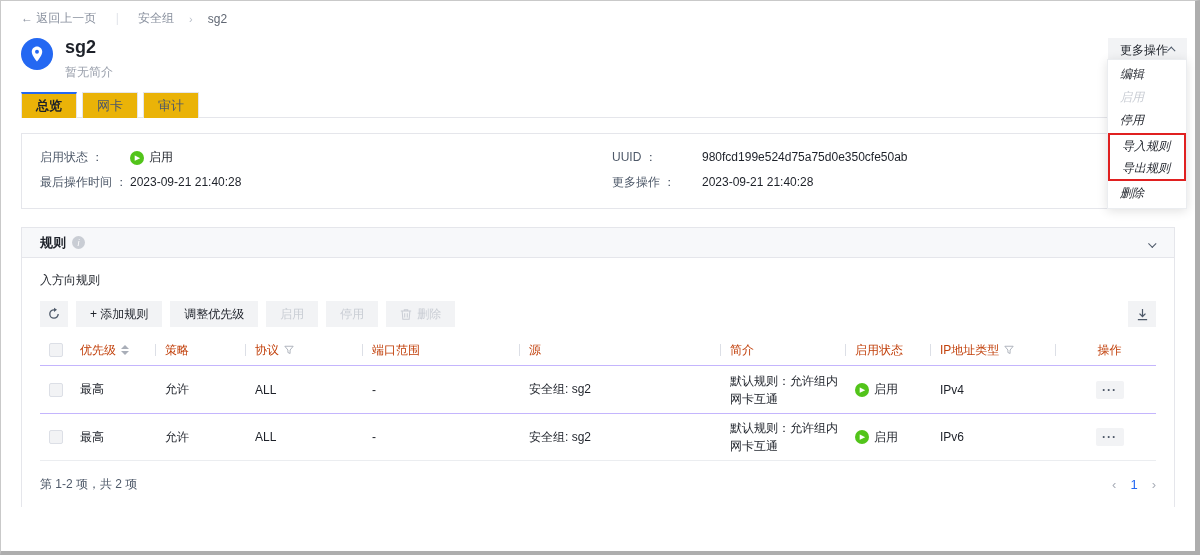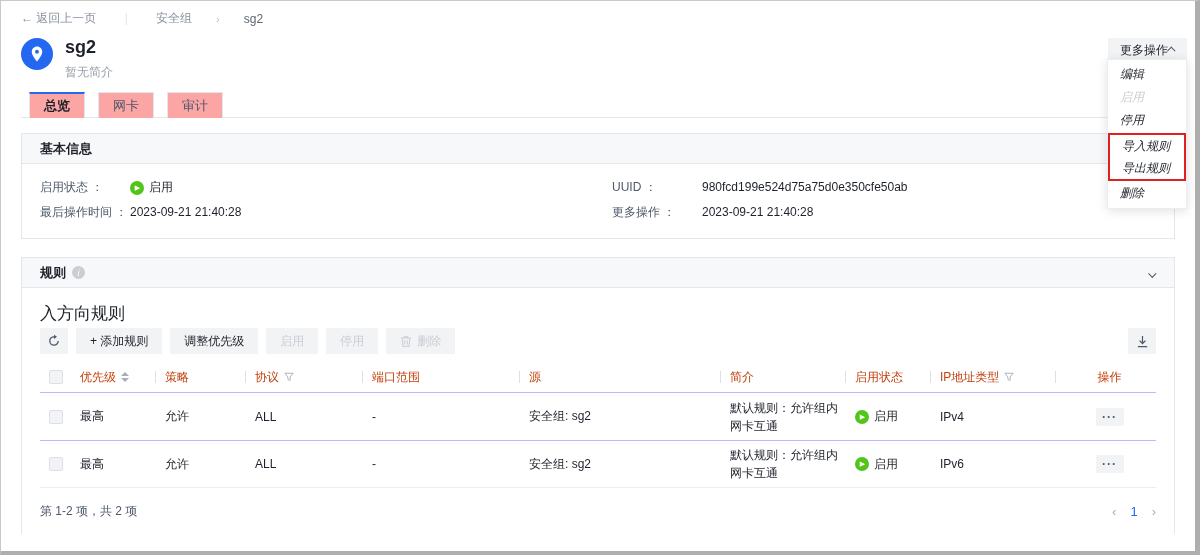--- a/index.html
+++ b/index.html
@@ -4,21 +4,21 @@
 <style>
   * { margin:0; padding:0; box-sizing:border-box; }
   html,body { width:1200px; height:555px; overflow:hidden; }
   body { font-family:"Liberation Sans","DejaVu Sans",sans-serif; background:#fff; }
   .window { position:absolute; inset:0; background:#fff;
     border-top:1px solid #c9c9c9; border-left:1px solid #c9c9c9;
     border-right:5px solid #aeaeae; border-bottom:4px solid #aeaeae; overflow:hidden; }
   .page { position:relative; width:100%; height:100%; padding:0 20px; }
 
   
-  .breadcrumb { padding-top:9px; font-size:12px; color:#8a919f; display:flex; align-items:center; gap:24px; }
+  .breadcrumb { padding-top:9px; font-size:12px; color:#8a919f; display:flex; align-items:center; gap:15px; }
   .breadcrumb .back { color:#8a919f; cursor:pointer; }
   .breadcrumb .crumb-sep { color:#d8dce3; }
   .breadcrumb .gt { color:#b8bec8; font-size:11px; }
   .breadcrumb .current { color:#5f6672; }
 
   
   .header-row { margin-top:9px; display:flex; align-items:flex-start; position:relative; }
   .res-icon { width:32px; height:32px; border-radius:50%; background:#2468f2; display:flex; align-items:center; justify-content:center; margin-top:2px; }
   .res-icon svg { width:18px; height:18px; }
   .title-block { margin-left:12px; }
@@ -34,21 +34,21 @@
   .dropdown { position:absolute; top:58px; right:8px; width:80px; background:#fff; border:1px solid #ebedf0;
     box-shadow:0 2px 10px rgba(0,0,0,0.12); z-index:50; padding:3px 0; }
   .menu-item { height:23px; line-height:23px; padding:0 12px; font-size:12px; color:#1d2129; cursor:pointer;font-style:italic; }
   .menu-item.disabled { color:#c9cdd4; cursor:default; }
   .highlight-box { border:2px solid #e02020; margin:1px 0; }
   .highlight-box .menu-item { height:22px; line-height:22px; }
 
   
   .tabs { margin-top:11px; display:flex; gap:5px; border-bottom:1px solid #e5e6eb; height:26px; }
   .tab { height:26px; padding:0 14px; display:flex; align-items:center; font-size:13px; color:#4e5969;
-    border:1px solid #e5e6eb; border-bottom:none; background:#fca5a5; cursor:pointer;margin-left:8px; }
+    border:1px solid #e5e6eb; border-bottom:none; background:#eab308; cursor:pointer; }
   .tab.active { border-top:2px solid #2468f2; font-weight:bold; color:#1d2129; margin-bottom:-1px; }
 
   
   .panel { margin-top:15px; border:1px solid #e5e6eb; background:#fff; }
   .panel-header { height:30px; background:#f7f8fa; border-bottom:1px solid #e5e6eb; display:flex; align-items:center;
     padding:0 18px; font-size:13px; font-weight:bold; color:#1d2129; }
   .info-icon { width:13px; height:13px; border-radius:50%; background:#c9cdd4; color:#fff; font-size:9px; font-weight:normal;
     display:inline-flex; align-items:center; justify-content:center; margin-left:6px; font-style:italic; }
   .panel-header .spacer { flex:1; }
 
@@ -58,22 +58,22 @@
   .info-row { display:flex; line-height:25px; }
   .info-label { width:90px; color:#4e5969; flex:none; }
   .info-value { color:#1d2129; }
   .status-inline { display:inline-flex; align-items:center; gap:5px; }
   .status-dot { width:14px; height:14px; border-radius:50%; background:#52c41a; color:#fff; font-size:7px;
     display:inline-flex; align-items:center; justify-content:center; padding-left:1px; }
 
   
   .rules-panel { margin-top:18px; border-bottom:none; }
   .rules-body { padding:14px 18px 0; }
-  .section-title { font-size:17px; color:#1d2129; }
-  .toolbar { margin-top:3px; display:flex; gap:8px; align-items:center; }
+  .section-title { font-size:12px; color:#1d2129; }
+  .toolbar { margin-top:12px; display:flex; gap:8px; align-items:center; }
   .tbtn { height:26px; padding:0 14px; background:#f2f3f5; border:none; font-size:12px; color:#1d2129;
     display:flex; align-items:center; gap:5px; cursor:pointer; font-family:inherit; }
   .tbtn.icon-only { width:28px; padding:0; justify-content:center; }
   .tbtn.disabled { color:#c9cdd4; cursor:default; }
   .tbtn svg { display:block; }
   .toolbar .flex-sp { flex:1; }
 
   
   .rules-table { margin-top:8px; font-size:12px; }
   .tr { display:flex; align-items:center; }
@@ -151,23 +151,20 @@
       <div class="menu-item">删除</div>
     </div>
 
     <div class="tabs">
       <div class="tab active">总览</div>
       <div class="tab">网卡</div>
       <div class="tab">审计</div>
     </div>
 
     <div class="panel">
-      <div class="panel-header">
-        <span>基本信息</span>
-      </div>
       <div class="info-body">
         <div class="info-col-left">
           <div class="info-row">
             <span class="info-label">启用状态 ：</span>
             <span class="info-value status-inline">
               <span class="status-dot">▶</span>
               <span>启用</span>
             </span>
           </div>
           <div class="info-row">

